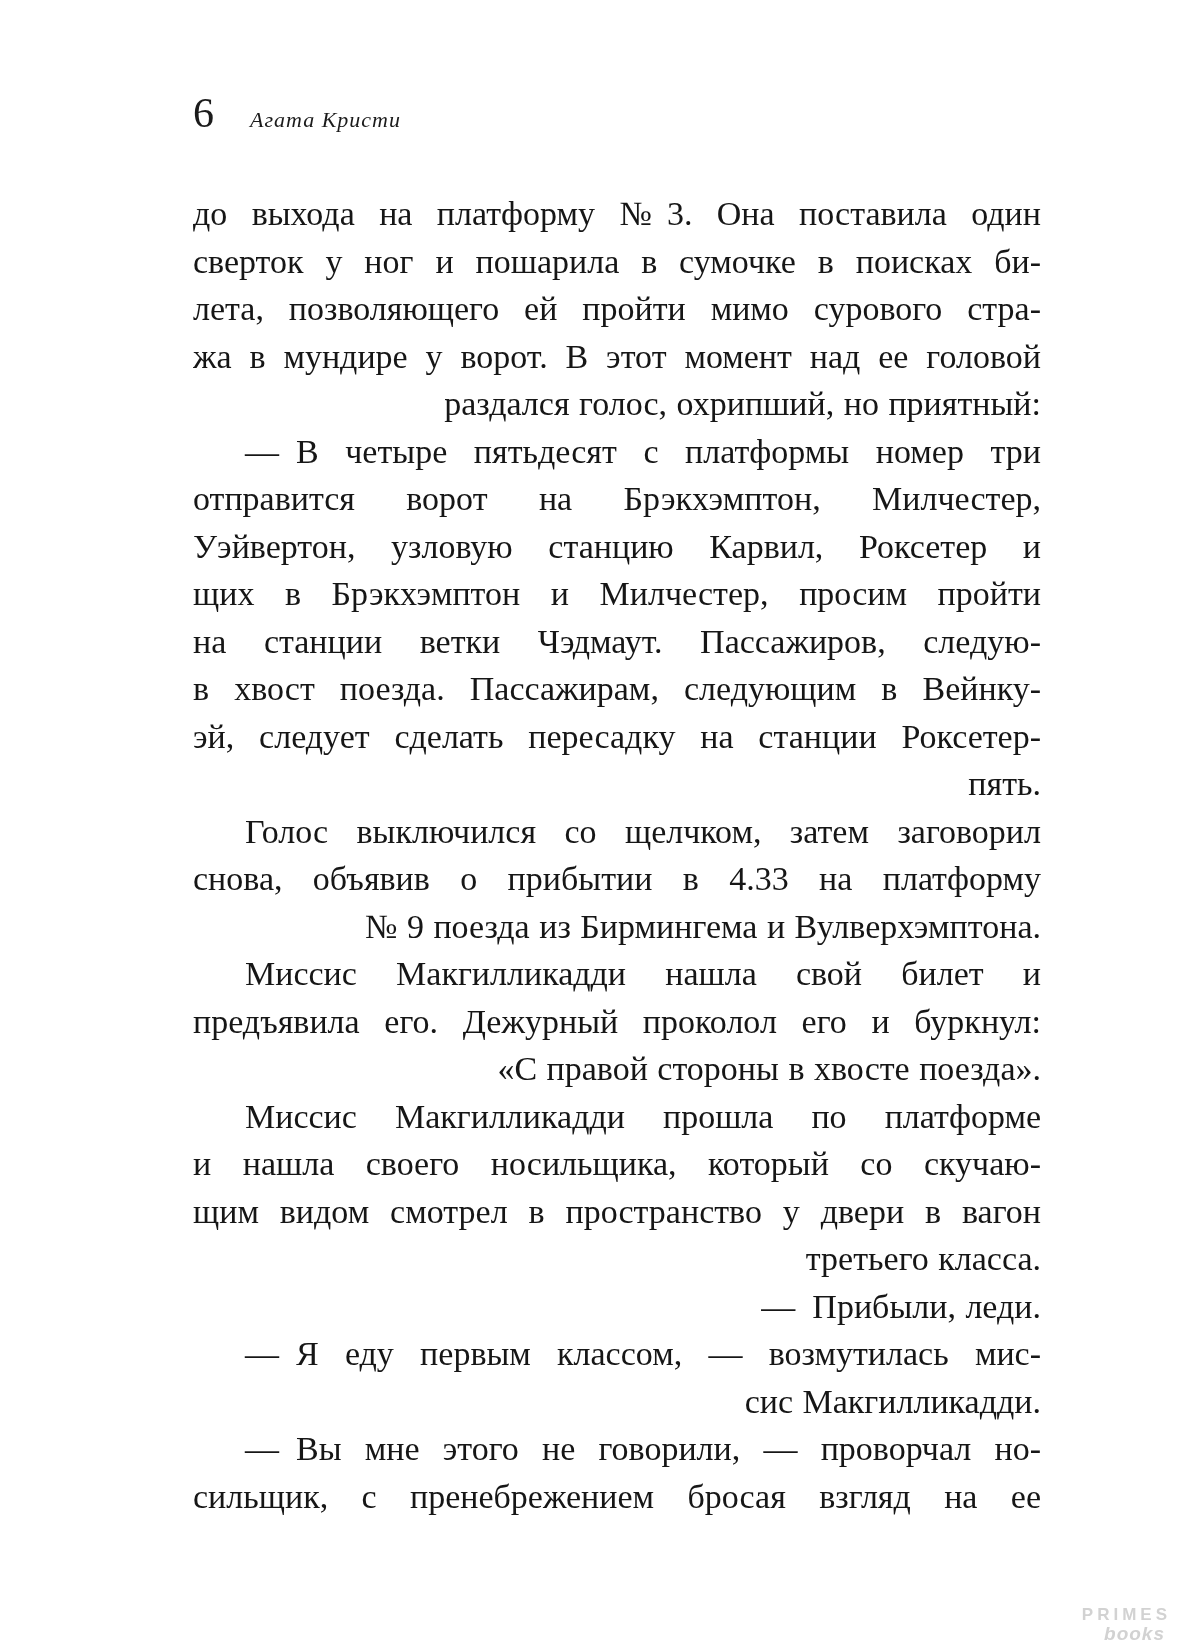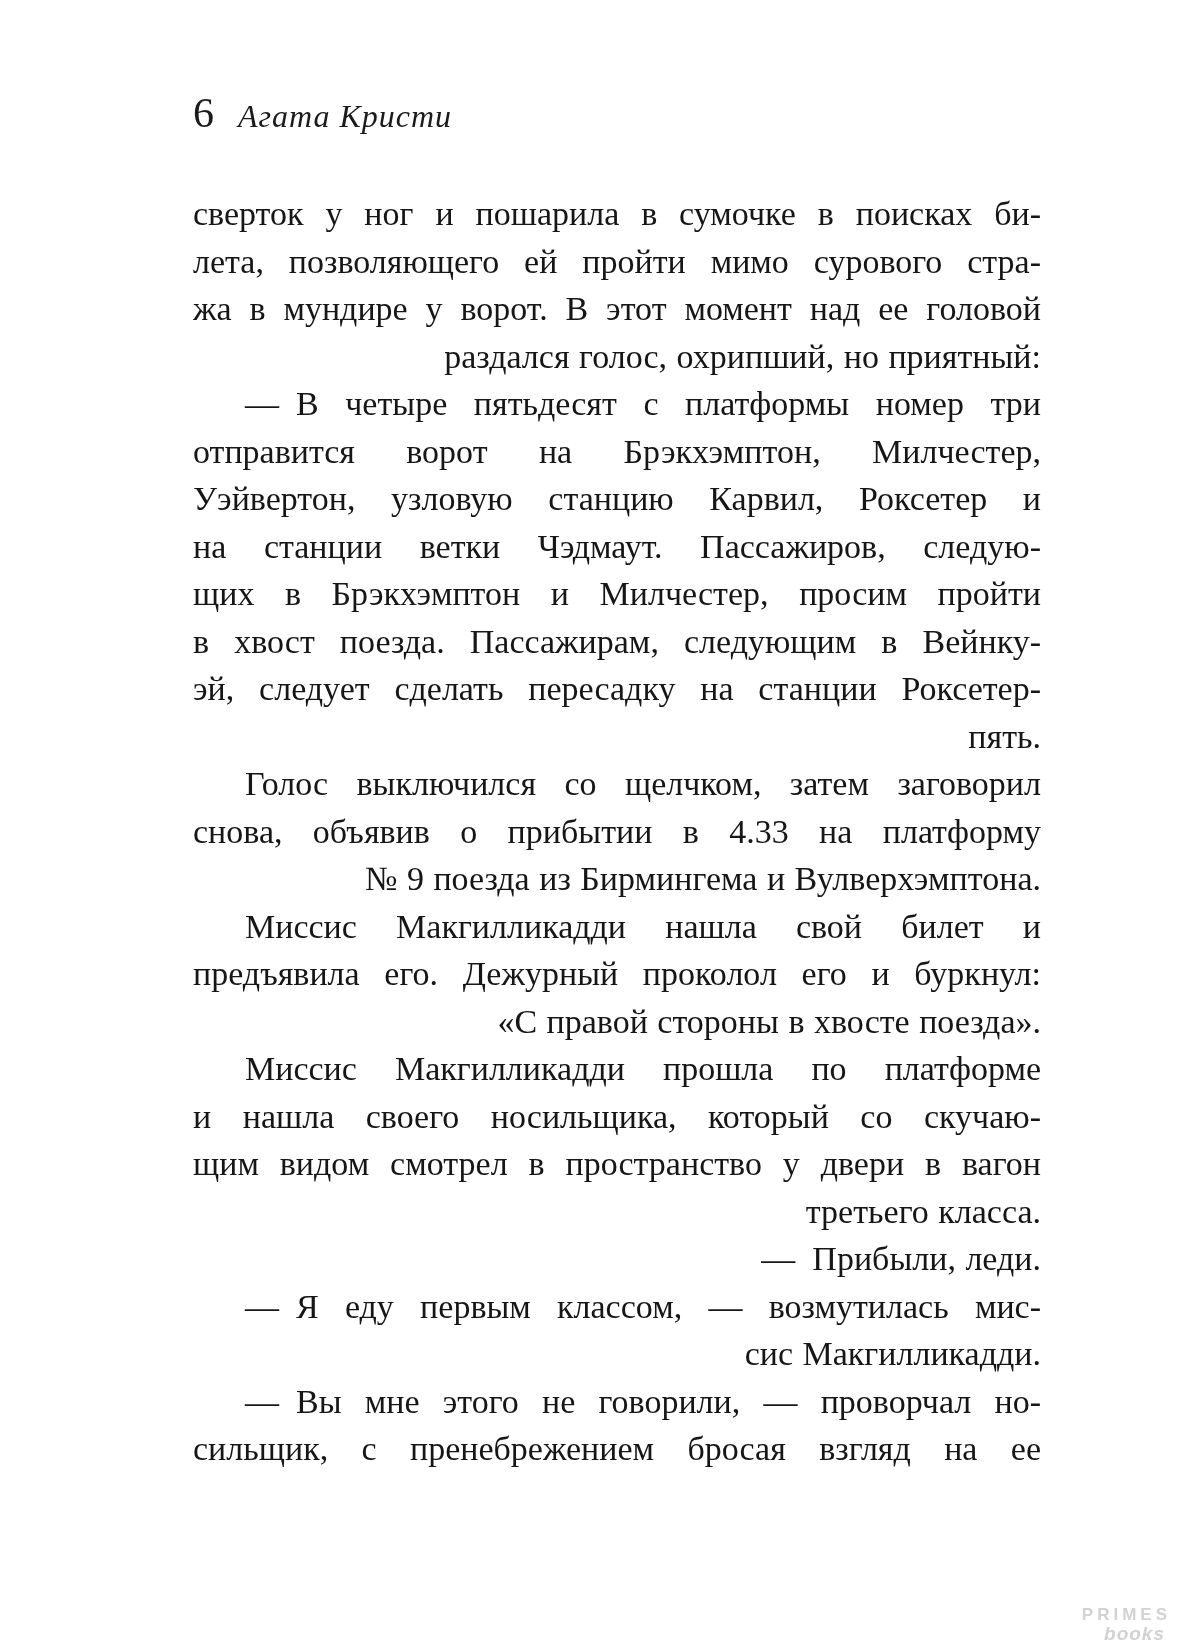--- a/index.html
+++ b/index.html
@@ -18,22 +18,22 @@
     top: 92px;
     display: flex;
     align-items: baseline;
   }
   .page-number {
     font-size: 42px;
     line-height: 1;
     color: #1b1b1b;
   }
   .running-title {
-    margin-left: 24px;
-    font-size: 32px;
+    margin-left: 36px;
+    font-size: 22px;
     font-style: italic;
     letter-spacing: 1px;
     color: #1b1b1b;
   }
   .body-text {
     position: absolute;
     left: 193px;
     top: 190px;
     width: 848px;
   }
@@ -86,29 +86,30 @@
 <body>
 
 <div class="page">
 
   <div class="header">
     <span class="page-number">6</span>
     <span class="running-title">Агата Кристи</span>
   </div>
 
   <div class="body-text" id="body-text">
+      <div class="line justify">до выхода на платформу №3. Она поставила один</div>
       <div class="line justify">сверток у ног и пошарила в сумочке в поисках би-</div>
       <div class="line justify">лета, позволяющего ей пройти мимо сурового стра-</div>
       <div class="line justify">жа в мундире у ворот. В этот момент над ее головой</div>
       <div class="line">раздался голос, охрипший, но приятный:</div>
       <div class="line justify indent">— В четыре пятьдесят с платформы номер три</div>
       <div class="line justify">отправится ворот на Брэкхэмптон, Милчестер,</div>
       <div class="line justify">Уэйвертон, узловую станцию Карвил, Роксетер и</div>
+      <div class="line justify">щих в Брэкхэмптон и Милчестер, просим пройти</div>
       <div class="line justify">на станции ветки Чэдмаут. Пассажиров, следую-</div>
-      <div class="line justify">щих в Брэкхэмптон и Милчестер, просим пройти</div>
       <div class="line justify">в хвост поезда. Пассажирам, следующим в Вейнку-</div>
       <div class="line justify">эй, следует сделать пересадку на станции Роксетер-</div>
       <div class="line">пять.</div>
       <div class="line justify indent">Голос выключился со щелчком, затем заговорил</div>
       <div class="line justify">снова, объявив о прибытии в 4.33 на платформу</div>
       <div class="line">№ 9 поезда из Бирмингема и Вулверхэмптона.</div>
       <div class="line justify indent">Миссис Макгилликадди нашла свой билет и</div>
       <div class="line justify">предъявила его. Дежурный проколол его и буркнул:</div>
       <div class="line">«С правой стороны в хвосте поезда».</div>
       <div class="line justify indent">Миссис Макгилликадди прошла по платформе</div>

